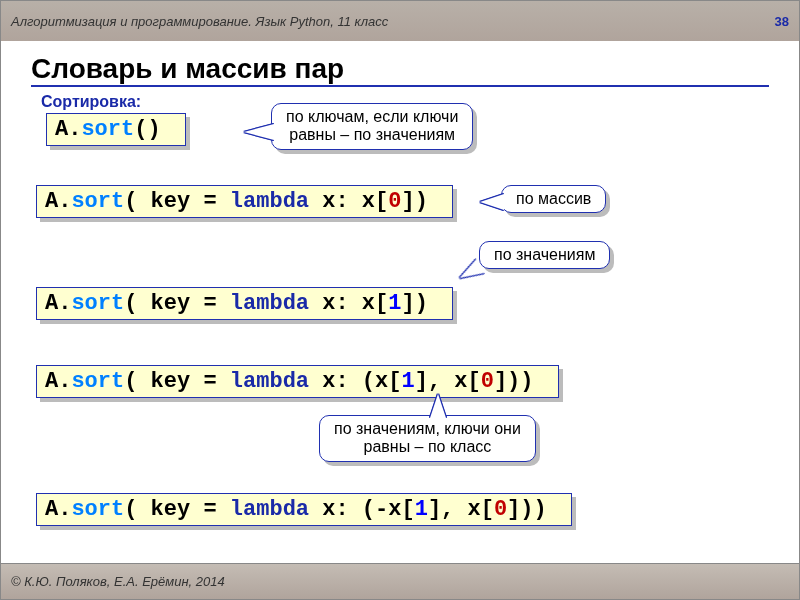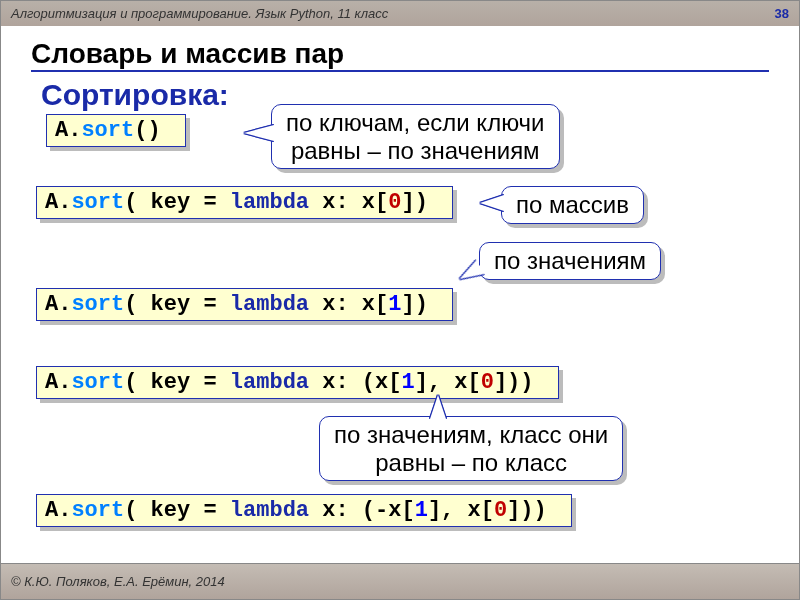--- a/index.html
+++ b/index.html
@@ -6,21 +6,21 @@
   html, body { width: 800px; height: 600px; }
   body {
     font-family: Arial, Helvetica, sans-serif;
     background: #fff;
     position: relative;
     border: 1px solid #888;
   }
 
   
   .topbar {
-    height: 25px;
+    height: 40px;
     background: linear-gradient(#b8b0a8, #b0a49c);
     display: flex;
     justify-content: space-between;
     align-items: center;
     padding: 0 10px;
     font-style: italic;
     font-size: 13px;
     color: #333;
   }
   .topbar .pagenum {
@@ -32,21 +32,21 @@
 
   
   .title {
     font-size: 28px;
     font-weight: bold;
     color: #000;
     margin: 12px 30px 2px 30px;
     border-bottom: 2px solid #2030b0;
   }
   .subtitle {
-    font-size: 30px;
+    font-size: 16px;
     font-weight: bold;
     color: #1a2aa8;
     margin: 6px 0 2px 40px;
   }
 
   
   .content {
     position: relative;
     height: 480px;
   }
@@ -68,21 +68,21 @@
   .kw { color: #1a2aa8; }   
   .n0 { color: #c00000; }   
   .n1 { color: #0000ff; }   
 
   
   .callout {
     position: absolute;
     background: #fff;
     border: 1px solid #2030b0;
     border-radius: 10px;
-    font-size: 24px;
+    font-size: 16px;
     color: #000;
     padding: 4px 14px;
     text-align: center;
     box-shadow: 4px 4px 0 #bcbcbc;
     line-height: 1.15;
   }
 
   
   .tail {
     position: absolute;
@@ -163,21 +163,21 @@
   <div class="codebox" style="left:35px; top:174px;">
     <span>A.</span><span class="m1">sort</span><span>( key = </span><span class="kw">lambda</span><span> x: x[</span><span class="n1">1</span><span>])</span>
   </div>
 
   <div class="codebox" style="left:35px; top:252px;">
     <span>A.</span><span class="m1">sort</span><span>( key = </span><span class="kw">lambda</span><span> x: (x[</span><span class="n1">1</span><span>], x[</span><span class="n0">0</span><span>]))</span>
   </div>
 
   <div class="callout" style="left:318px; top:302px;">
     <span class="tail up" style="left:110px; top:-22px;"></span>
-    <div>по значениям, класс они</div>
+    <div>по значениям, ключи они</div>
     <div>равны – по класс</div>
   </div>
 
   <div class="codebox" style="left:35px; top:380px;">
     <span>A.</span><span class="m1">sort</span><span>( key = </span><span class="kw">lambda</span><span> x: (-x[</span><span class="n1">1</span><span>], x[</span><span class="n0">0</span><span>]))</span>
   </div>
 
 </div>
 
 <div class="footer">

